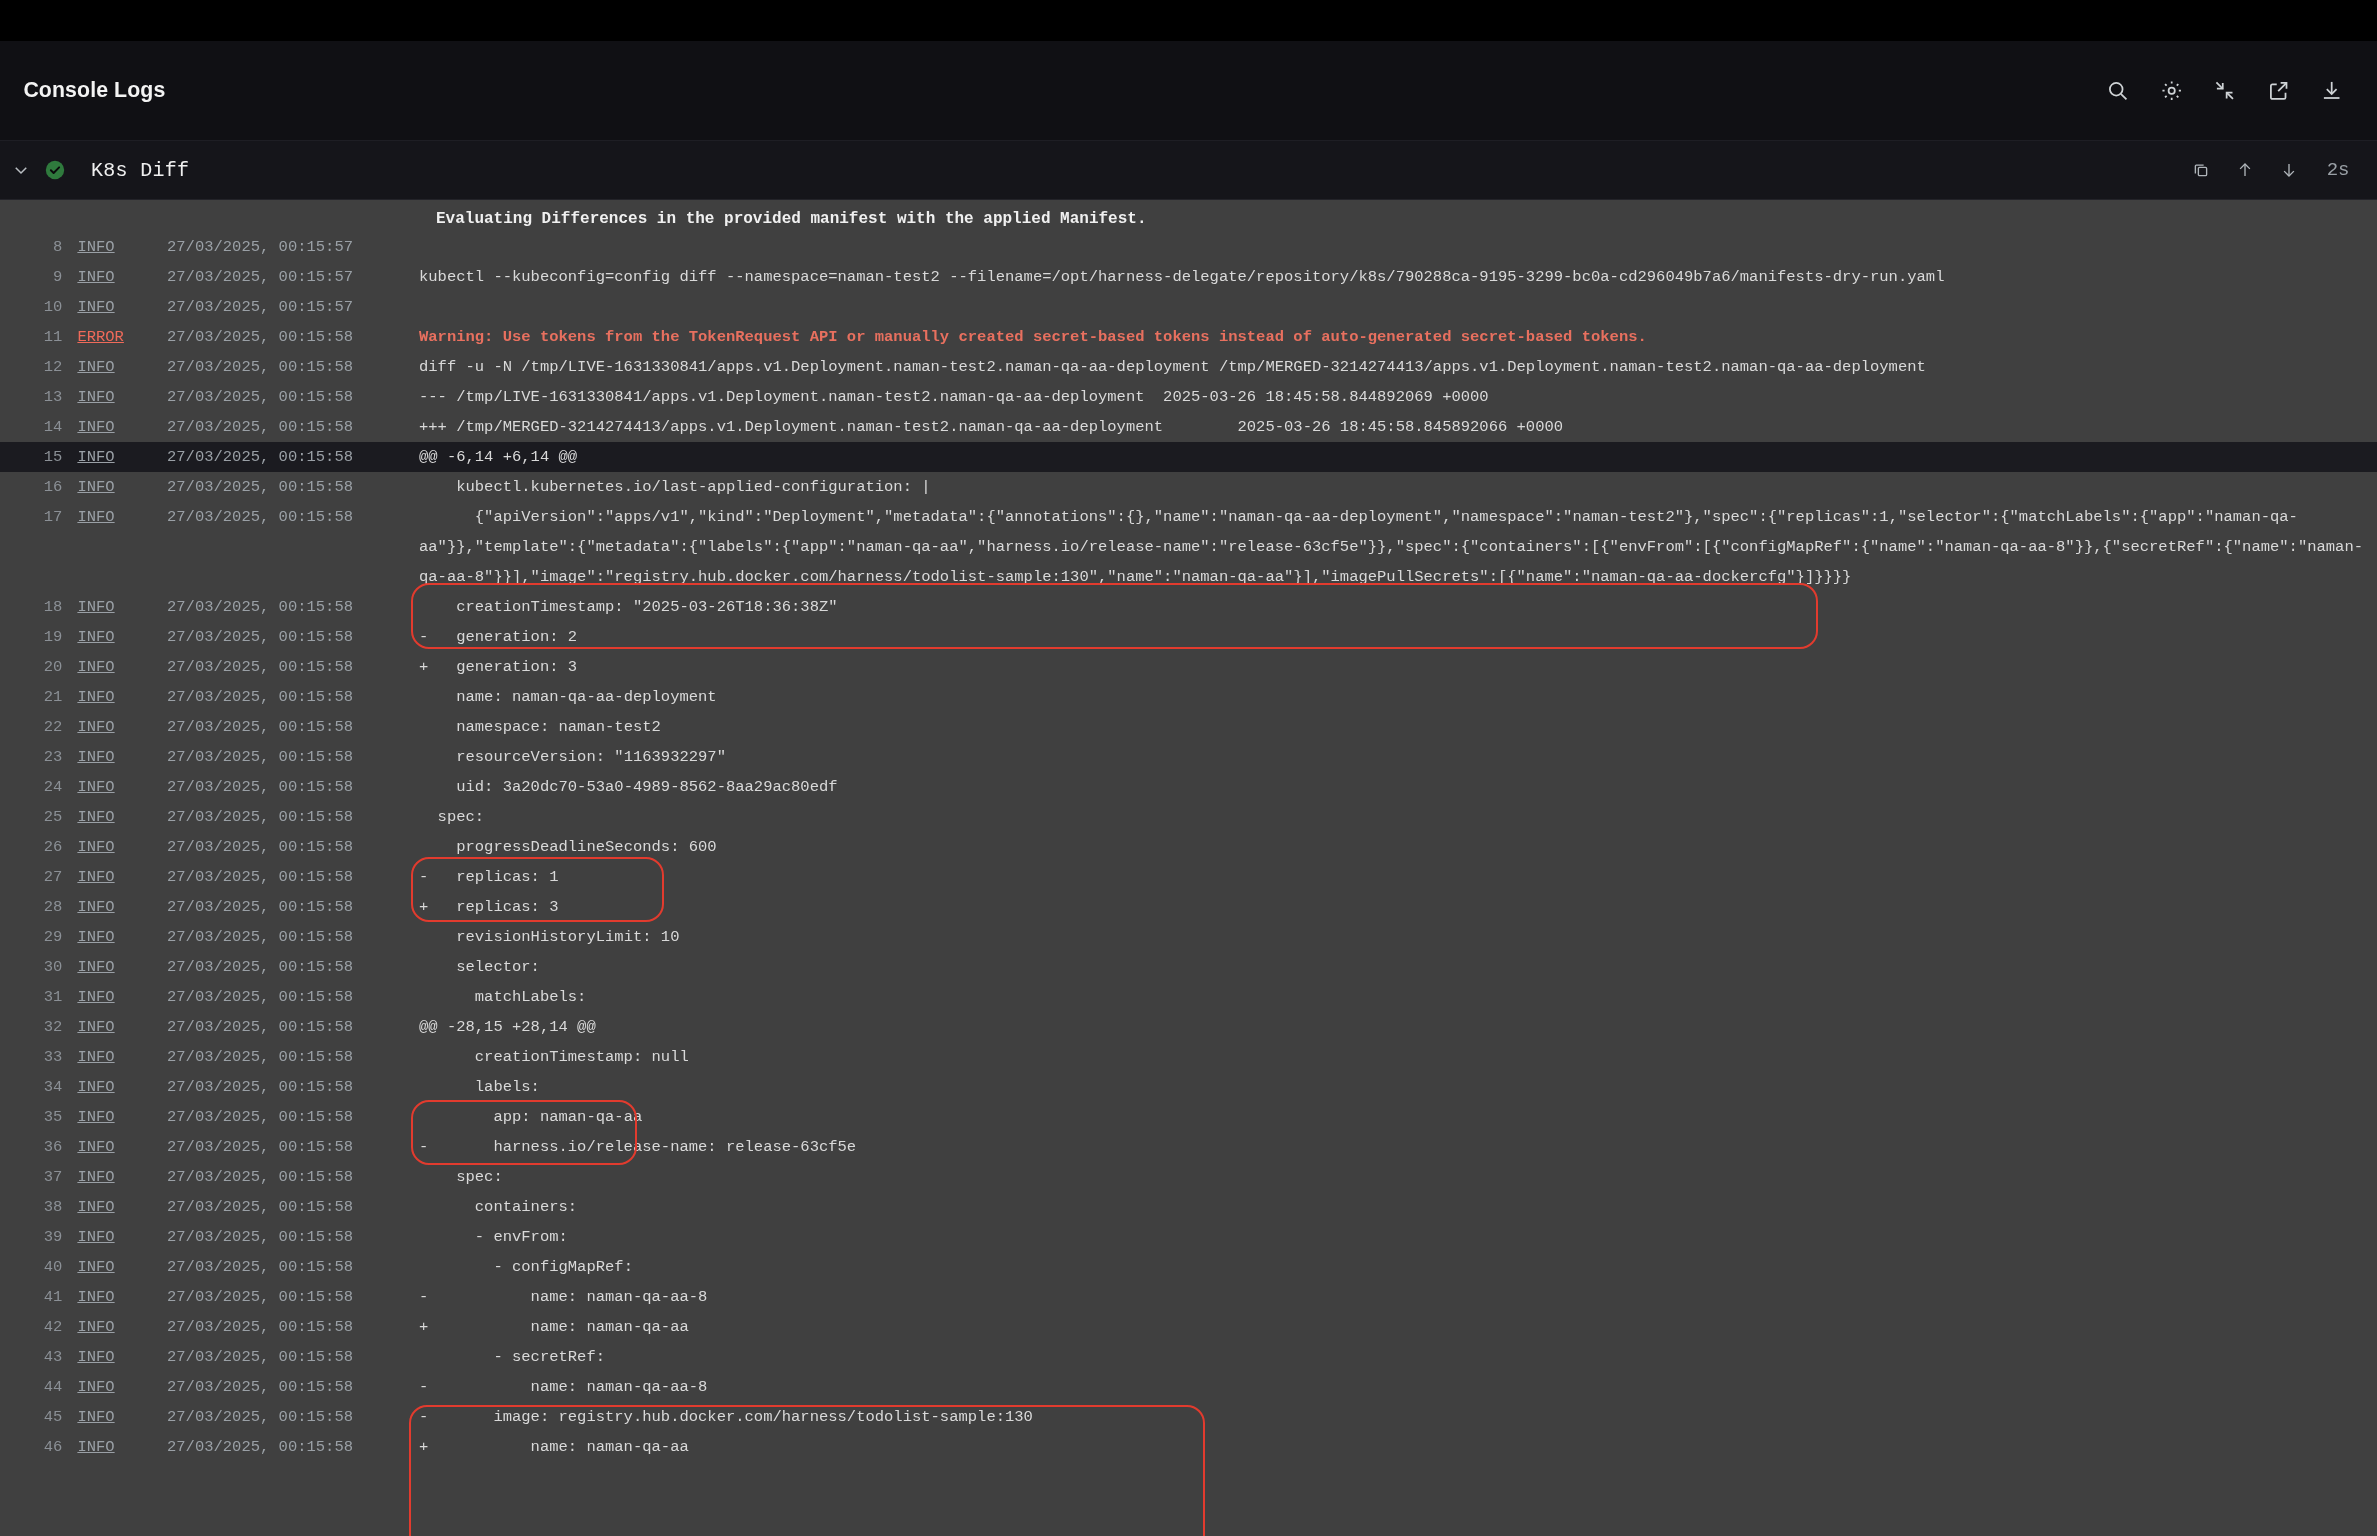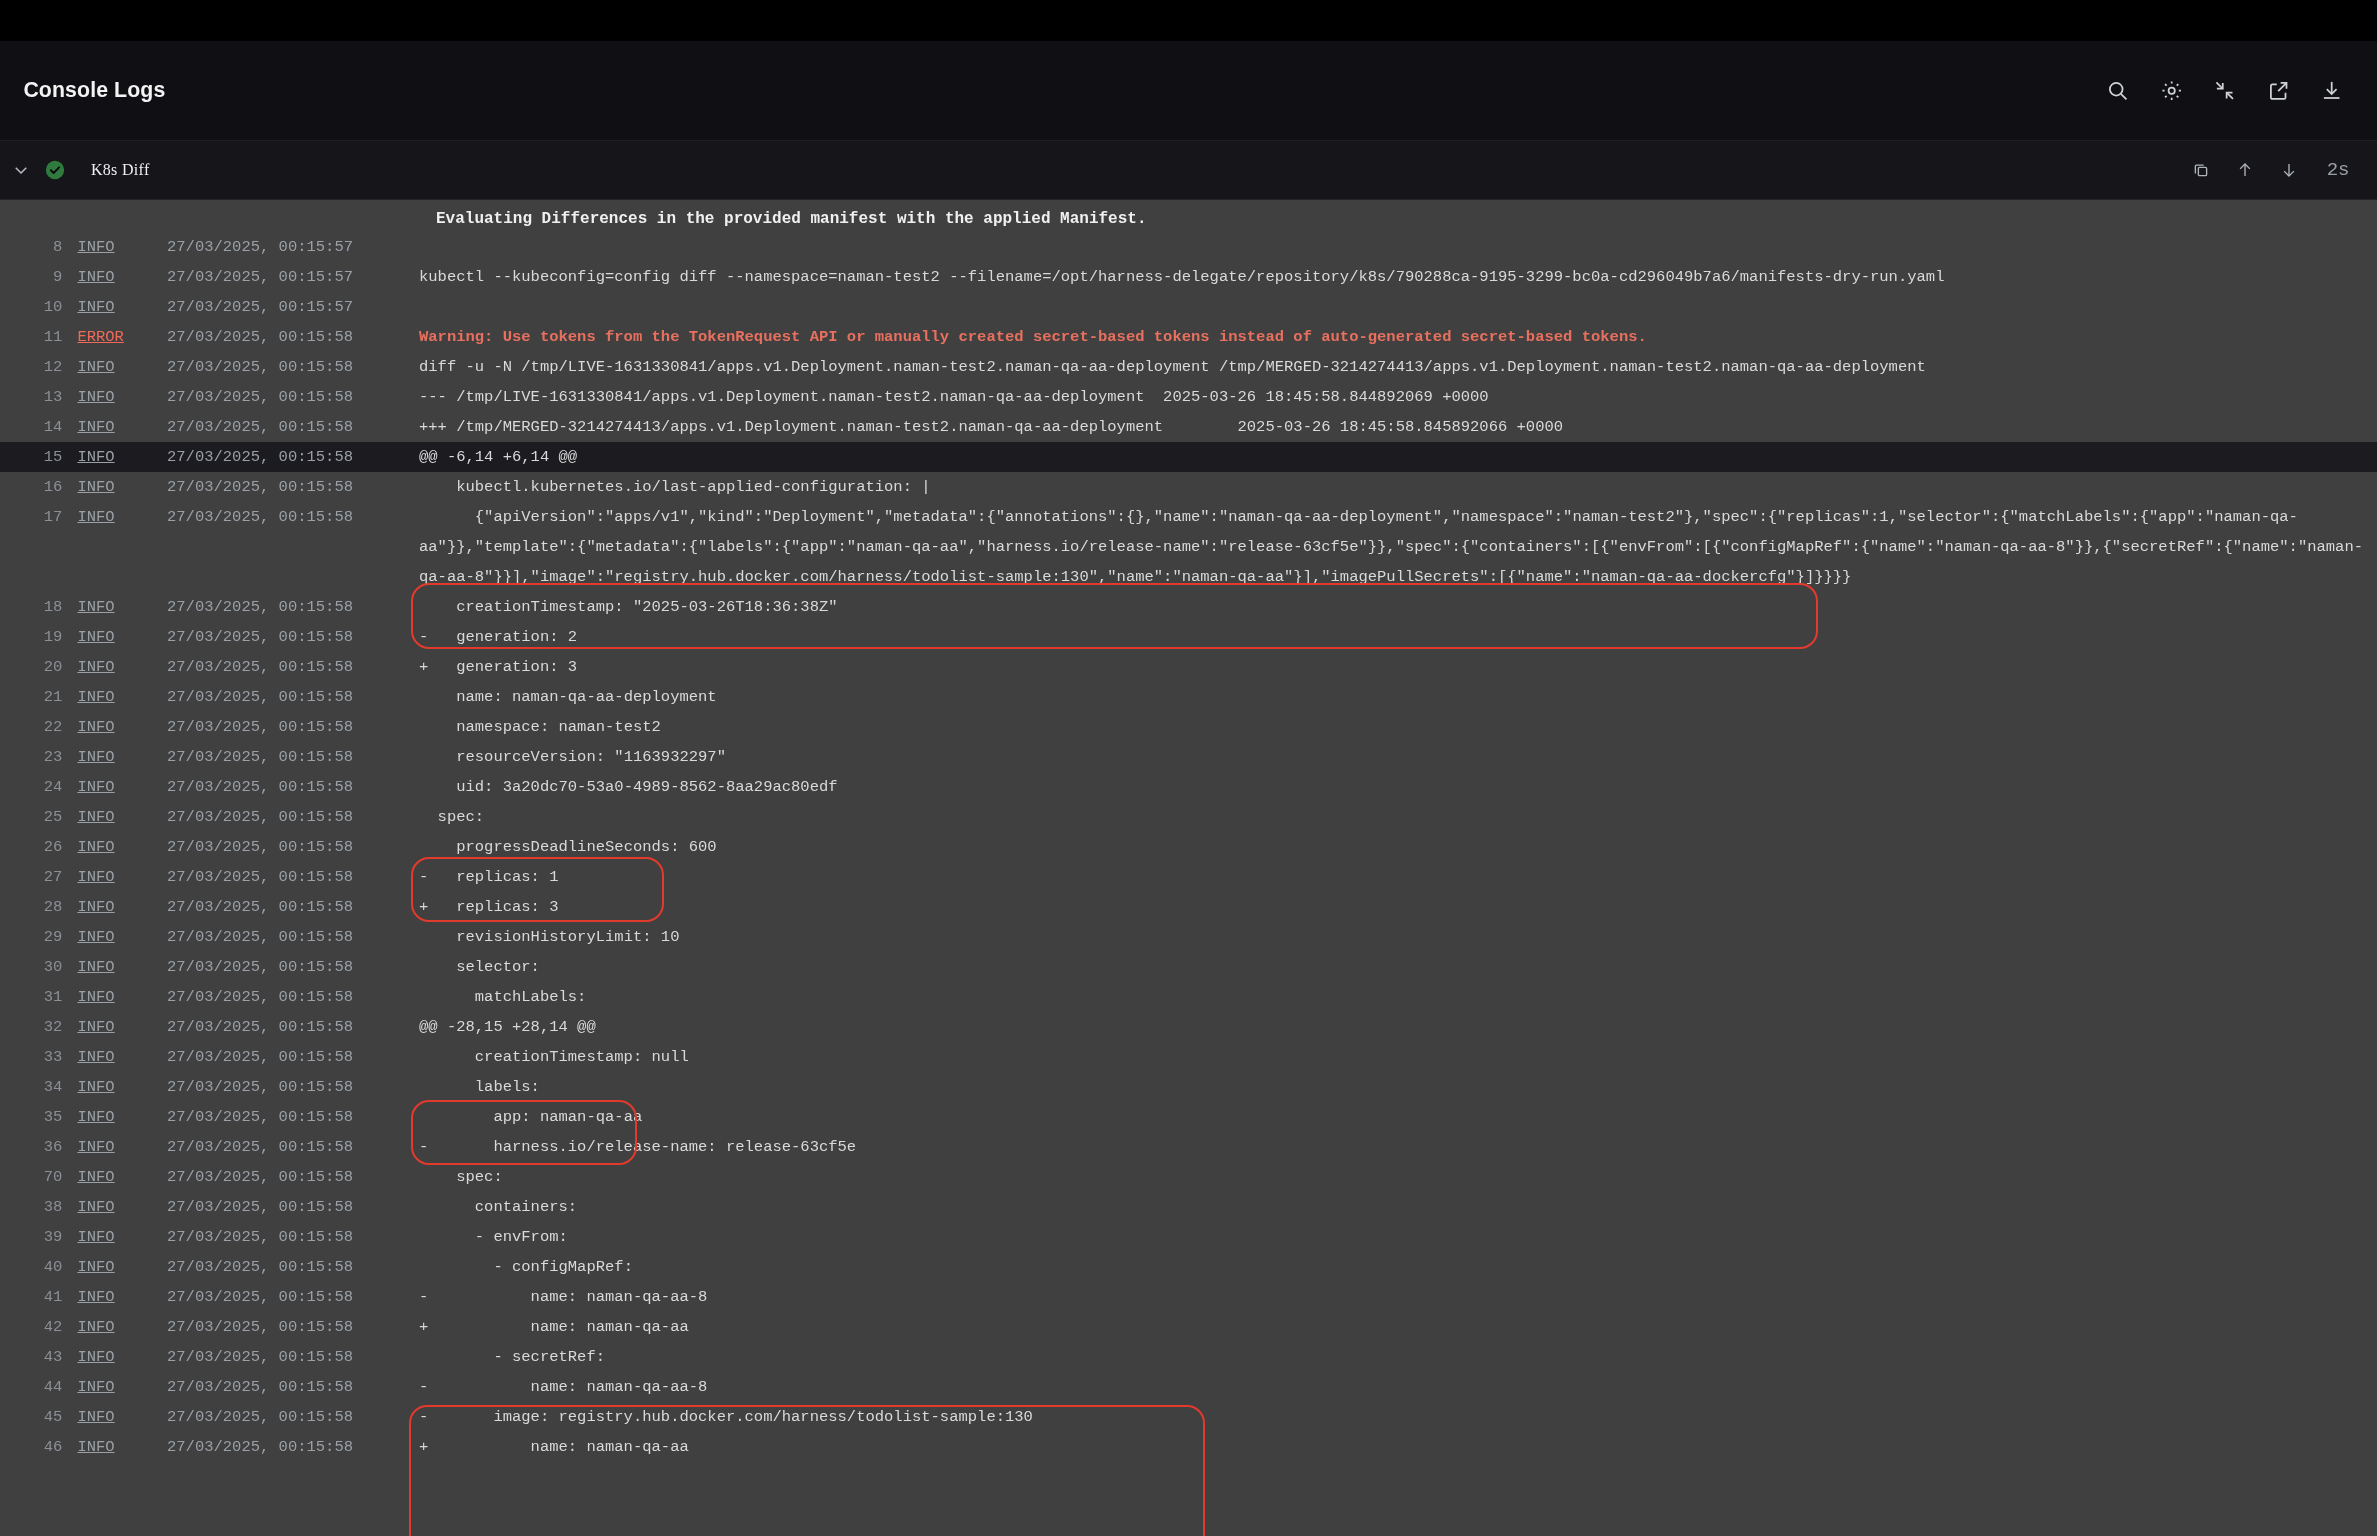--- a/index.html
+++ b/index.html
@@ -72,22 +72,22 @@
     display: inline-flex; align-items: center; justify-content: center;
     margin-right: 9.6px;
     cursor: pointer;
   }
   .status-dot {
     width: 25px; height: 25px;
     display: inline-flex; align-items: center; justify-content: center;
     margin-right: 23.4px;
   }
   .section-title {
-    font-family: Liberation Serif, serif;
-    font-size: 16px;
+    font-family: Liberation Mono, monospace;
+    font-size: 20px;
     color: #efefef;
     letter-spacing: 0.3px;
   }
   .section-right {
     margin-left: auto;
     display: flex;
     align-items: center;
     gap: 22px;
   }
   .sicon {
@@ -270,21 +270,21 @@
         <div class="log-row"><span class="ln">27</span><span class="lvl">INFO</span><span class="ts">27/03/2025, 00:15:58</span><span class="msg">-   replicas: 1</span></div>
         <div class="log-row"><span class="ln">28</span><span class="lvl">INFO</span><span class="ts">27/03/2025, 00:15:58</span><span class="msg">+   replicas: 3</span></div>
         <div class="log-row"><span class="ln">29</span><span class="lvl">INFO</span><span class="ts">27/03/2025, 00:15:58</span><span class="msg">    revisionHistoryLimit: 10</span></div>
         <div class="log-row"><span class="ln">30</span><span class="lvl">INFO</span><span class="ts">27/03/2025, 00:15:58</span><span class="msg">    selector:</span></div>
         <div class="log-row"><span class="ln">31</span><span class="lvl">INFO</span><span class="ts">27/03/2025, 00:15:58</span><span class="msg">      matchLabels:</span></div>
         <div class="log-row"><span class="ln">32</span><span class="lvl">INFO</span><span class="ts">27/03/2025, 00:15:58</span><span class="msg">@@ -28,15 +28,14 @@</span></div>
         <div class="log-row"><span class="ln">33</span><span class="lvl">INFO</span><span class="ts">27/03/2025, 00:15:58</span><span class="msg">      creationTimestamp: null</span></div>
         <div class="log-row"><span class="ln">34</span><span class="lvl">INFO</span><span class="ts">27/03/2025, 00:15:58</span><span class="msg">      labels:</span></div>
         <div class="log-row"><span class="ln">35</span><span class="lvl">INFO</span><span class="ts">27/03/2025, 00:15:58</span><span class="msg">        app: naman-qa-aa</span></div>
         <div class="log-row"><span class="ln">36</span><span class="lvl">INFO</span><span class="ts">27/03/2025, 00:15:58</span><span class="msg">-       harness.io/release-name: release-63cf5e</span></div>
-        <div class="log-row"><span class="ln">70</span><span class="lvl">INFO</span><span class="ts">27/03/2025, 00:15:58</span><span class="msg">    spec:</span></div>
+        <div class="log-row"><span class="ln">37</span><span class="lvl">INFO</span><span class="ts">27/03/2025, 00:15:58</span><span class="msg">    spec:</span></div>
         <div class="log-row"><span class="ln">38</span><span class="lvl">INFO</span><span class="ts">27/03/2025, 00:15:58</span><span class="msg">      containers:</span></div>
         <div class="log-row"><span class="ln">39</span><span class="lvl">INFO</span><span class="ts">27/03/2025, 00:15:58</span><span class="msg">      - envFrom:</span></div>
         <div class="log-row"><span class="ln">40</span><span class="lvl">INFO</span><span class="ts">27/03/2025, 00:15:58</span><span class="msg">        - configMapRef:</span></div>
         <div class="log-row"><span class="ln">41</span><span class="lvl">INFO</span><span class="ts">27/03/2025, 00:15:58</span><span class="msg">-           name: naman-qa-aa-8</span></div>
         <div class="log-row"><span class="ln">42</span><span class="lvl">INFO</span><span class="ts">27/03/2025, 00:15:58</span><span class="msg">+           name: naman-qa-aa</span></div>
         <div class="log-row"><span class="ln">43</span><span class="lvl">INFO</span><span class="ts">27/03/2025, 00:15:58</span><span class="msg">        - secretRef:</span></div>
         <div class="log-row"><span class="ln">44</span><span class="lvl">INFO</span><span class="ts">27/03/2025, 00:15:58</span><span class="msg">-           name: naman-qa-aa-8</span></div>
         <div class="log-row"><span class="ln">45</span><span class="lvl">INFO</span><span class="ts">27/03/2025, 00:15:58</span><span class="msg">-       image: registry.hub.docker.com/harness/todolist-sample:130</span></div>
         <div class="log-row"><span class="ln">46</span><span class="lvl">INFO</span><span class="ts">27/03/2025, 00:15:58</span><span class="msg">+           name: naman-qa-aa</span></div>
       </div>

